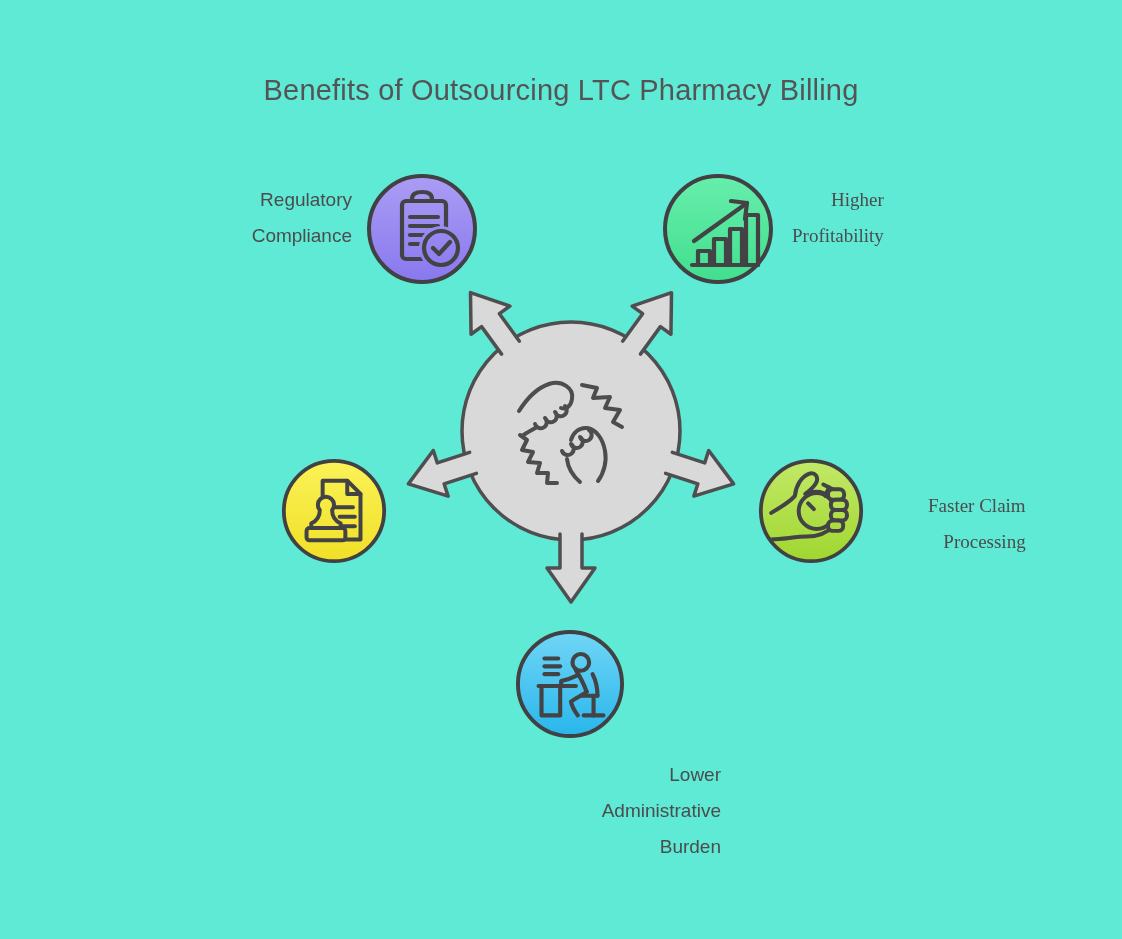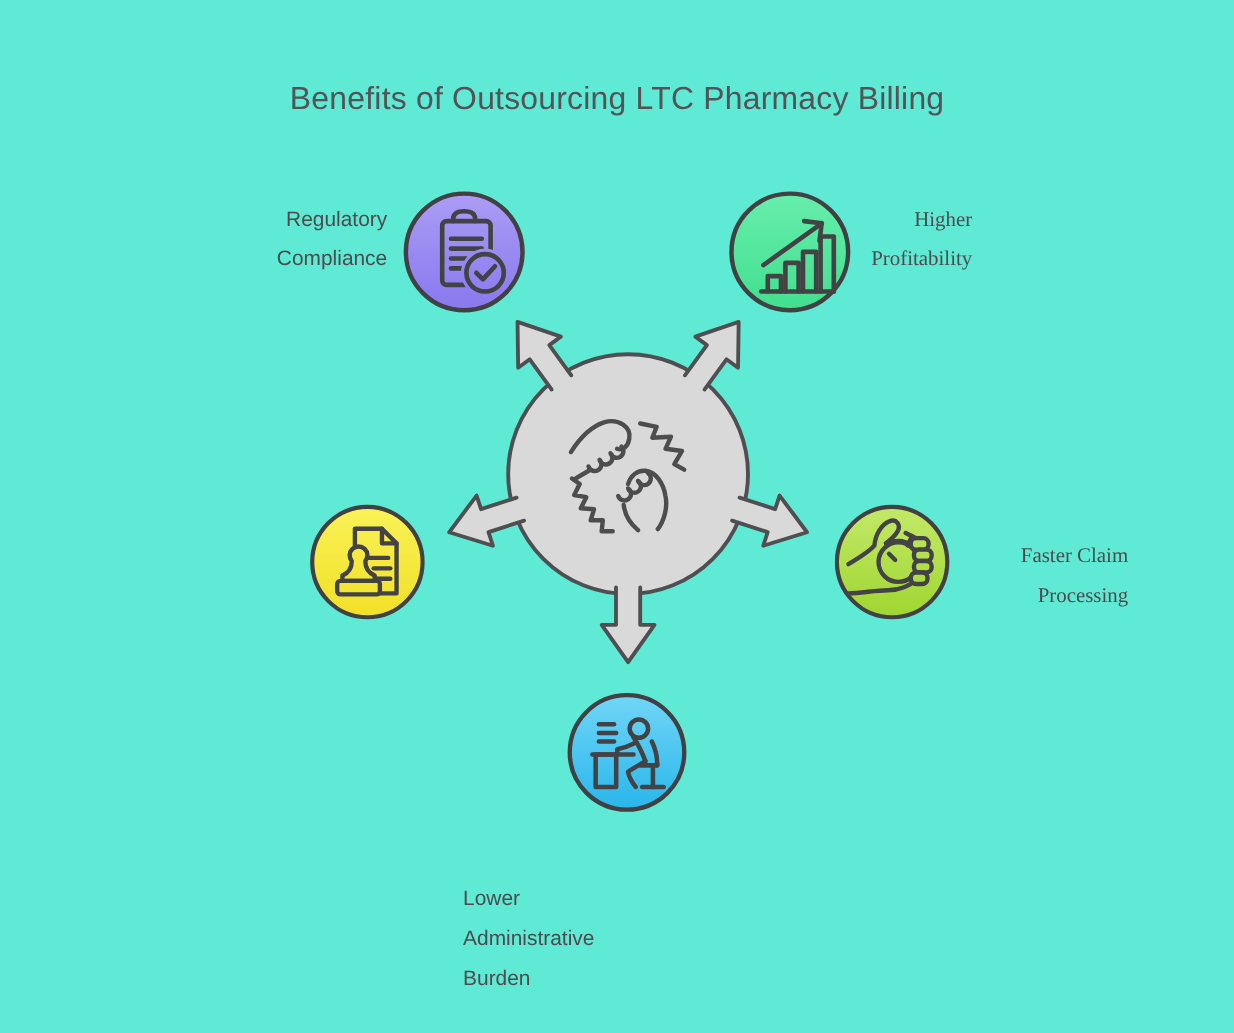--- a/index.html
+++ b/index.html
@@ -10,21 +10,21 @@
   .title{
     position:absolute;left:0;top:74px;width:1122px;text-align:center;
     font-size:29px;font-weight:400;color:#545457;letter-spacing:.2px;
   }
   .label{
     position:absolute;font-size:19px;line-height:36px;color:#4c4c4e;
     white-space:pre-line;
   }
   .label.align-right{text-align:right;}
   .label.align-left{text-align:right;font-family:Liberation Serif, serif;}
-  .label.align-center{text-align:left;margin-top:43px;}
+  .label.align-center{text-align:right;}
   .lbl-regulatory{right:770px;top:182px;}
   .lbl-profitability{left:792px;top:182px;}
   .lbl-denials{right:872px;top:488px;}
   .lbl-faster{left:888px;top:488px;margin-left:40px;}
   .lbl-admin{left:421px;top:757px;width:300px;}
   .node{position:absolute;}
   .node svg{display:block;}
   .hub{position:absolute;left:391px;top:251px;}
 </style>
 </head>

